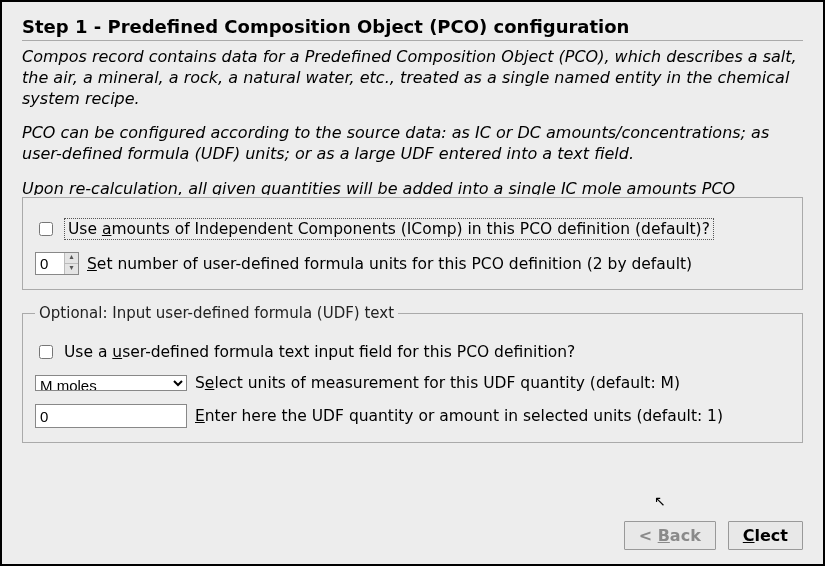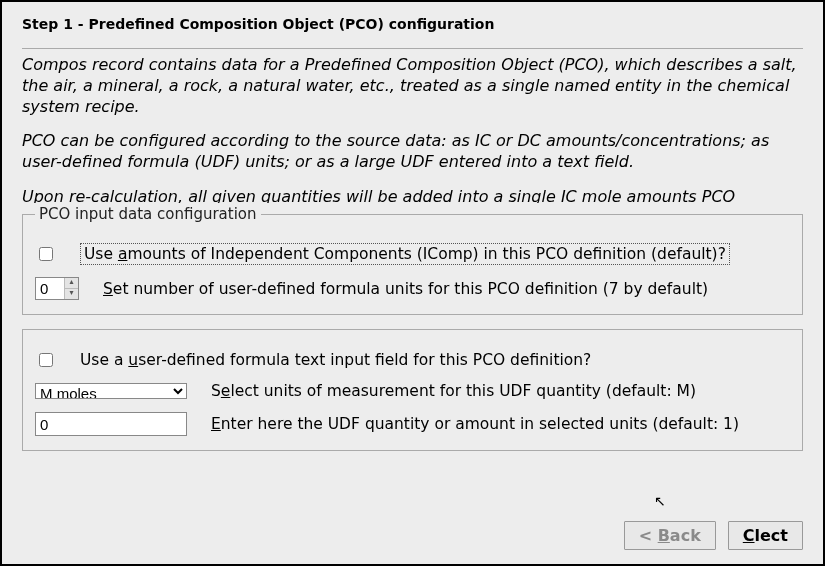--- a/index.html
+++ b/index.html
@@ -10,22 +10,22 @@
     background: #ededed;
     font-family: "DejaVu Sans", "Liberation Sans", Arial, sans-serif;
     font-size: 15px;
     color: #000;
     border: 2px solid #000;
     padding: 10px 20px 14px 20px;
     position: relative;
   }
   .title {
     font-weight: bold;
-    font-size: 14px;
-    margin: 4px 0 16px 0;
+    font-size: 18px;
+    margin: 4px 0 3px 0;
   }
   .hr { border: none; border-top: 1px solid #aaa; margin: 2px 0 6px 0; }
   .descr {
     font-size: 16px;
     line-height: 1.3;
     height: 148px;         
     overflow: hidden;
     margin-bottom: 2px;
     font-style: italic;
   }
@@ -37,21 +37,21 @@
     padding: 16px 12px 14px 12px;
   }
   legend {
     padding: 0 4px;
     font-size: 15px;
     color: #222;
   }
   .row {
     display: flex;
     align-items: center;
-    gap: 24px;
+    gap: 8px;
     margin: 4px 0 12px 0;
   }
   .row:last-child { margin-bottom: 0; }
 
   input[type=checkbox] {
     width: 14px; height: 14px;
     accent-color: #555;
   }
   .lbl-dotted {
     border: 1px dotted #555;
@@ -147,45 +147,45 @@
 <div class="title">Step 1 - Predefined Composition Object (PCO) configuration</div>
 <hr class="hr">
 
 <div class="descr">
   <p>Compos record contains data for a Predefined Composition Object (PCO), which describes a salt, the air, a mineral, a rock, a natural water, etc., treated  as a single named entity in the chemical system recipe.</p>
   <p>PCO can be configured according to the source data: as IC or DC amounts/concentrations; as user-defined formula (UDF) units; or as a large UDF entered into a text field.</p>
   <p>Upon re-calculation, all given quantities will be added into a single IC mole amounts PCO</p>
 </div>
 
 <fieldset>
-  <legend>PCO input data configuration</legend>
 
   <div class="row">
     <input type="checkbox" style="">
     <span class="lbl lbl-dotted">
       <span>Use </span><span class="u">a</span><span>mounts of Independent Components (IComp) in this PCO definition (default)?</span>
     </span>
   </div>
 
 
   <div class="row">
     <span class="spinwrap">
       <input type="text" value="0" style="">
       <span class="btns">
         <div>▴</div>
         <div>▾</div>
       </span>
     </span>
     <span class="lbl">
-      <span></span><span class="u">S</span><span>et number of user-defined formula units for this PCO definition (7 by default)</span>
+      <span></span><span class="u">S</span><span>et number of user-defined formula units for this PCO definition (2 by default)</span>
     </span>
   </div>
 </fieldset>
 
 <fieldset>
+  <legend>Optional: Input user-defined formula (UDF) text</legend>
 
   <div class="row">
     <input type="checkbox" style="">
     <span class="lbl">
       <span>Use a </span><span class="u">u</span><span>ser-defined formula text input field for this PCO definition?</span>
     </span>
   </div>
 
   <div class="row">
     <select>

